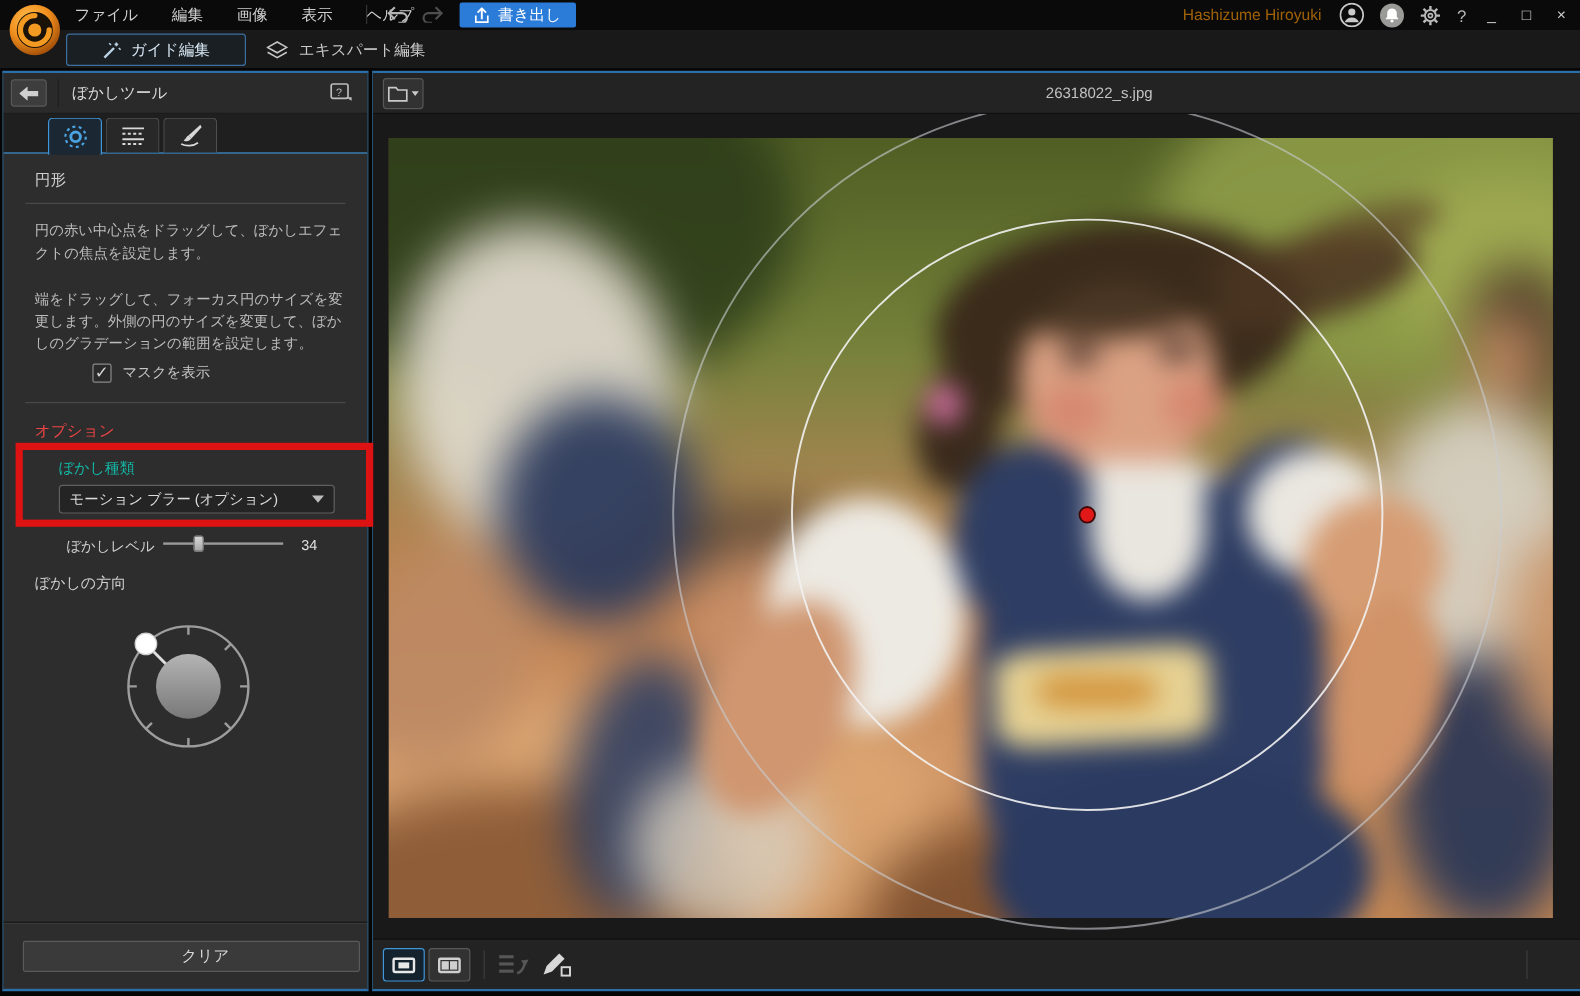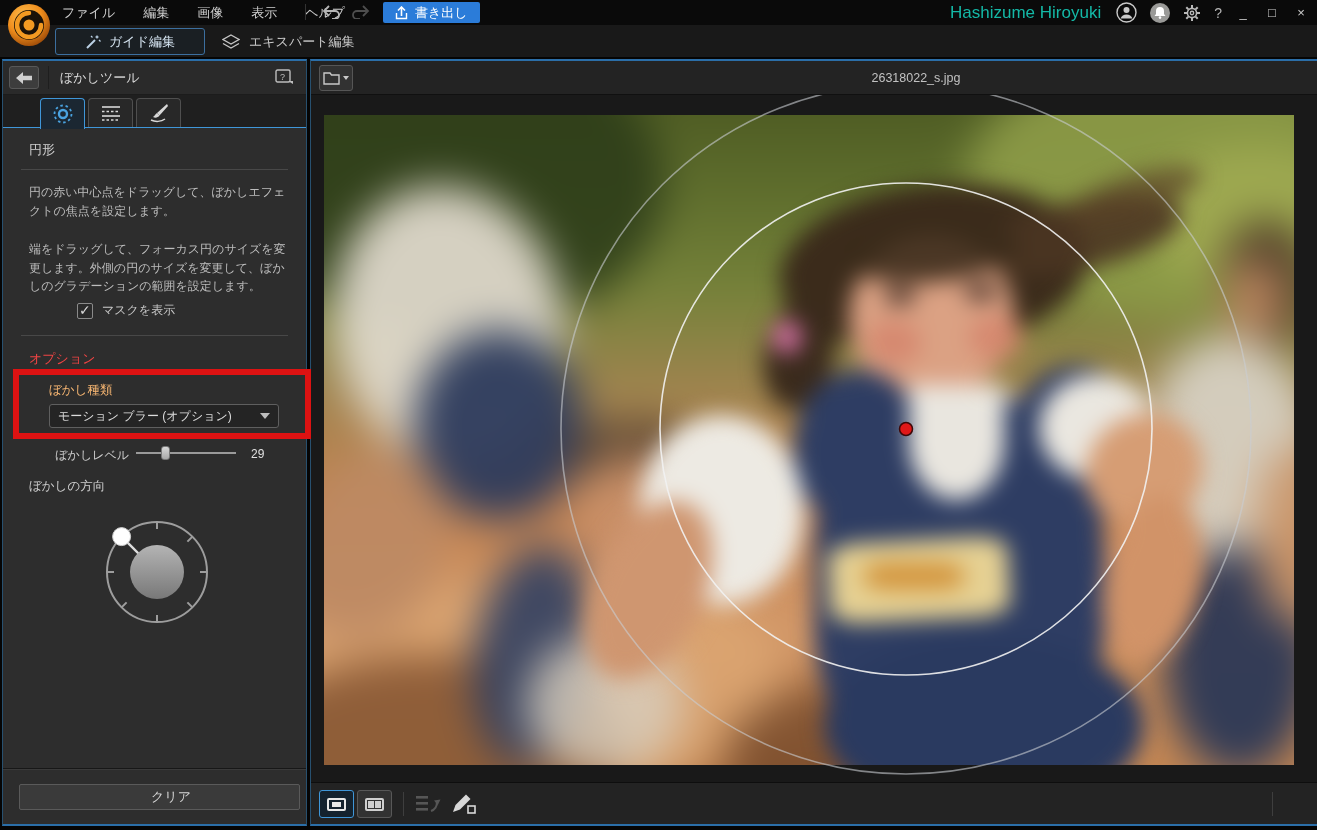--- a/index.html
+++ b/index.html
@@ -10,21 +10,21 @@
   
   .titlebar { position:absolute; top:0; left:0; right:0; height:25px; background:#0a0a0a; z-index:30; }
   .logo { position:absolute; left:6px; top:2px; width:46px; height:46px; z-index:40; }
   .menus { position:absolute; left:62px; top:0; height:25px; display:flex; align-items:center; gap:28px; font-size:13px; color:#cfcfcf; }
   .menus span { cursor:default; }
   .tb-sep { position:absolute; left:305px; top:4px; width:1px; height:16px; background:#333; }
   .histbtn { position:absolute; top:2px; width:26px; height:20px; display:flex; align-items:center; justify-content:center; }
   .export-btn { position:absolute; left:383px; top:2px; height:21px; padding:0 12px; background:#2b7cd9; border-radius:2px;
     display:flex; align-items:center; gap:7px; color:#fff; font-size:13px; }
   .tb-right { position:absolute; right:8px; top:0; height:25px; display:flex; align-items:center; gap:13px; }
-  .uname { font-size:17px; color:#14b8a6; margin-right:2px; }
+  .uname { font-size:13px; color:#a16207; margin-right:2px; }
   .winctl { font-size:13px; color:#cfcfcf; width:16px; text-align:center; }
   .helpq { color:#b5b5b5; font-size:14px; }
   .bell-wrap { width:20px; height:20px; border-radius:50%; background:#9a9a98; display:flex; align-items:center; justify-content:center; }
 
   
   .modebar { position:absolute; top:25px; left:0; right:0; height:32px; background:#191919; }
   .mode-guided { position:absolute; left:55px; top:3px; width:150px; height:27px; border:1px solid #3c6f9f; border-radius:3px;
     background:rgba(45,80,115,.12); display:flex; align-items:center; justify-content:center; gap:8px; color:#d7e6f3; font-size:13px; }
   .mode-expert { position:absolute; left:222px; top:3px; height:27px; display:flex; align-items:center; gap:9px; color:#c9c9c9; font-size:13px; }
 
@@ -53,21 +53,21 @@
   .p-body { position:absolute; top:67px; left:0; right:0; bottom:56px; }
   .sec-title { position:absolute; left:26px; top:13px; font-size:13px; color:#cfcfcf; }
   .hr { position:absolute; left:18px; right:18px; height:1px; background:#484848; }
   .instr { position:absolute; left:26px; width:264px; color:#bdbdbd; font-size:12px; line-height:1.55; }
   .mask-row { position:absolute; left:74px; top:174px; display:flex; align-items:center; gap:9px; }
   .cbx { width:16px; height:16px; background:#2a2a2a; border:1px solid #8a8a8a; border-radius:2px; position:relative; }
   .cbx .mark { display:none; position:absolute; left:1px; top:-2px; color:#d8d8d8; font-size:14px; }
   .cbx.checked .mark { display:block; }
   .opt-label { position:absolute; left:26px; top:222px; font-size:13px; color:#ef4444; }
   .red-rect { position:absolute; left:10px; top:241px; width:298px; height:70px; border:6px solid #dd1212; z-index:5; }
-  .blurtype-label { position:absolute; left:46px; top:254px; font-size:12.5px; color:#fdba74; }
+  .blurtype-label { position:absolute; left:46px; top:254px; font-size:12.5px; color:#14b8a6; }
   .dropdown { position:absolute; left:46px; top:276px; width:230px; height:24px; background:#242424; border:1px solid #5f5f5f; border-radius:3px;
     display:flex; align-items:center; padding:0 8px; color:#dcdcdc; font-size:12px; }
   .dropdown .caret, .zoom-dd .caret { margin-left:auto; width:0; height:0; border-left:5px solid transparent; border-right:5px solid transparent; border-top:6px solid #bdbdbd; }
   .slider-row { position:absolute; left:0; right:0; top:317px; height:16px; }
   .slider-label { position:absolute; left:40px; top:2px; width:86px; text-align:right; font-size:12px; color:#cfcfcf; }
   .slider-track { position:absolute; left:133px; top:7px; width:100px; height:2px; background:#9a9a9a; }
   .slider-thumb { position:absolute; top:-6px; width:9px; height:14px; background:linear-gradient(180deg,#d7d7d7,#a8a8a8); border:1px solid #777; border-radius:3px; }
   .slider-value { position:absolute; left:248px; top:2px; font-size:12px; color:#e0e0e0; }
   .dir-label { position:absolute; left:26px; top:350px; font-size:12.5px; color:#cfcfcf; }
   .dial { position:absolute; left:89px; top:379px; }
@@ -279,21 +279,21 @@
         <div class="dropdown">
           <span>モーション ブラー (オプション)</span>
           <span class="caret"></span>
         </div>
 
         <div class="slider-row">
           <span class="slider-label">ぼかしレベル</span>
           <div class="slider-track">
             <div class="slider-thumb" style="left: calc(29% - 4px);"></div>
           </div>
-          <span class="slider-value">29</span>
+          <span class="slider-value">34</span>
         </div>
 
         <div class="dir-label">ぼかしの方向</div>
         <div class="dial">
           <svg width="130" height="130" viewBox="0 0 130 130">
             <defs>
                 <linearGradient id="knob" x1="0" y1="0" x2="0" y2="1">
               <stop offset="0%" stop-color="#b4b4b4"></stop>
                   <stop offset="100%" stop-color="#787878"></stop>
             </linearGradient>

